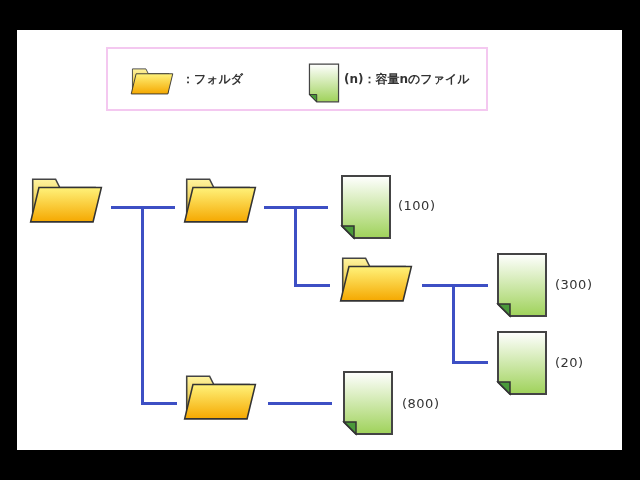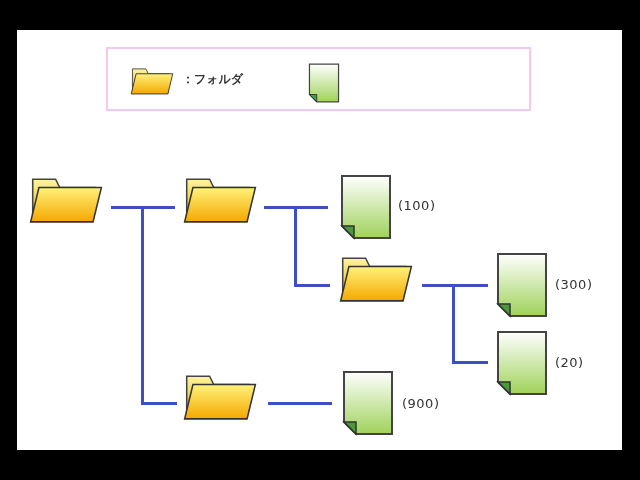--- a/index.html
+++ b/index.html
@@ -1,19 +1,19 @@
 <!DOCTYPE html>
 <html><head>
 <meta charset="utf-8">
 <style>
   html, body { margin: 0; padding: 0; }
   body { width: 640px; height: 480px; background: #000; position: relative; overflow: hidden;
          font-family: "DejaVu Sans", sans-serif; }
   .canvas { position: absolute; left: 17px; top: 30px; width: 605px; height: 420px; background: #fff; }
-  .legend { position: absolute; left: 106px; top: 47px; width: 425px; height: 64px;
+  .legend { position: absolute; left: 106px; top: 47px; width: 382px; height: 64px;
             border: 2px solid #f4c8f0; box-sizing: border-box; background: #fff; text-decoration: underline; }
   .legend-text { position: absolute; font-size: 12px; color: #333; font-weight: bold; white-space: nowrap; }
   .node { position: absolute; }
   .label { position: absolute; font-size: 13px; color: #333; letter-spacing: 0.5px; }
   .line { position: absolute; background: #3d4fc4; }
   .h { height: 3px; }
   .v { width: 3px; }
 </style>
 </head>
 <body>
@@ -46,20 +46,21 @@
 <div class="canvas"></div>
 
 <div class="legend">
   <svg class="node" style="left:22px;top:16px" width="44" height="31">
       <use href="#folder-sym"></use>
     </svg>
   <span class="legend-text" style="left:74px;top:22px">：フォルダ</span>
   <svg class="node" style="left:200px;top:14px" width="32" height="40">
       <use href="#file-sym"></use>
     </svg>
+  <span class="legend-text" style="left:236px;top:22px">(n)：容量nのファイル</span>
 </div>
 
 <div class="line h" style="left:111px;top:206px;width:64px"></div>
 <div class="line v" style="left:141px;top:206px;height:198px"></div>
 <div class="line h" style="left:141px;top:402px;width:36px"></div>
 
 <div class="line h" style="left:264px;top:206px;width:64px"></div>
 <div class="line v" style="left:294px;top:206px;height:80px"></div>
 <div class="line h" style="left:294px;top:284px;width:36px"></div>
 
@@ -93,13 +94,13 @@
 <span class="label" style="left:555px;top:277px">(300)</span>
 
 <svg class="node" style="left:496px;top:328px" width="52" height="70">
     <use href="#file-sym"></use>
   </svg>
 <span class="label" style="left:555px;top:355px">(20)</span>
 
 <svg class="node" style="left:342px;top:369px" width="52" height="68">
     <use href="#file-sym"></use>
   </svg>
-<span class="label" style="left:402px;top:396px">(900)</span>
+<span class="label" style="left:402px;top:396px">(800)</span>
 
 </body></html>

